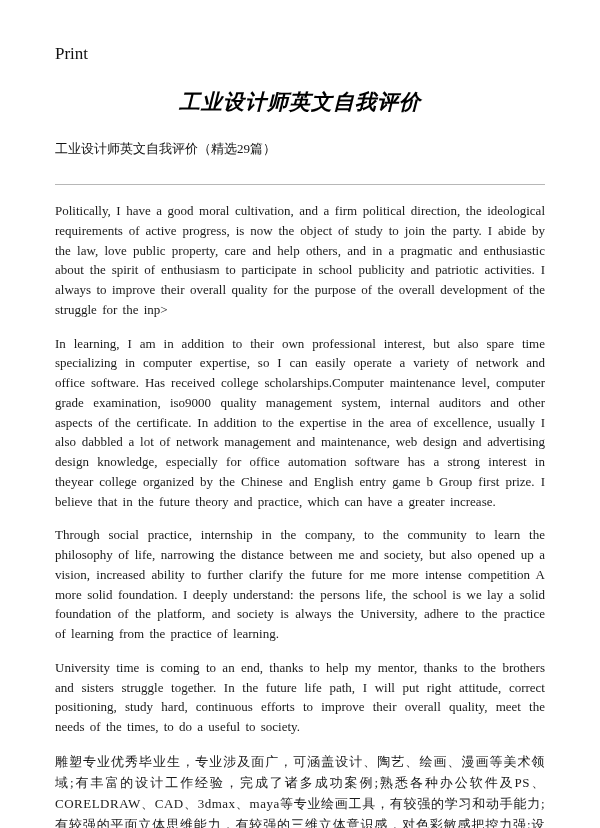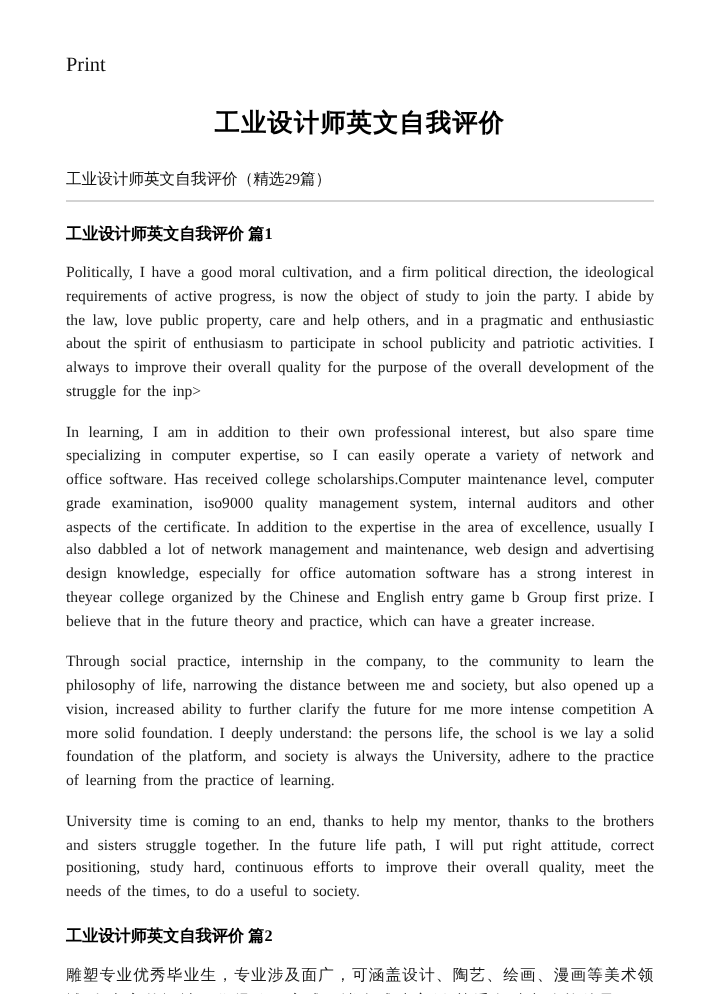--- a/index.html
+++ b/index.html
@@ -24,25 +24,26 @@
     cursor: pointer;
     display: inline-block;
   }
   .doc-title {
     font-size: 21px;
     font-weight: bold;
     text-align: center;
     margin: 0 0 24px 0;
     color: #000000;
     letter-spacing: 1px;
+    font-style: italic;
   }
   .doc-subtitle {
     font-size: 13px;
     color: #111111;
-    padding-bottom: 9px;
+    padding-bottom: 26px;
     border-bottom: 1px solid #b7b7b7;
     margin: 0 0 16px 0;
   }
   .section-heading {
     font-size: 13.5px;
     font-weight: bold;
     color: #000000;
     margin: 18px 0 13px 0;
   }
   .para {
@@ -64,27 +65,25 @@
 <body>
 
 <div class="page">
 
   <div class="print-link">Print</div>
 
   <h1 class="doc-title">工业设计师英文自我评价</h1>
 
   <div class="doc-subtitle">工业设计师英文自我评价（精选29篇）</div>
 
-  <h2 class="section-heading">工业设计师英文自我评价 篇1</h2>
 
   <p class="para">Politically, I have a good moral cultivation, and a firm political direction, the ideological requirements of active progress, is now the object of study to join the party. I abide by the law, love public property, care and help others, and in a pragmatic and enthusiastic about the spirit of enthusiasm to participate in school publicity and patriotic activities. I always to improve their overall quality for the purpose of the overall development of the struggle for the inp&gt;</p>
 
   <p class="para">In learning, I am in addition to their own professional interest, but also spare time specializing in computer expertise, so I can easily operate a variety of network and office software. Has received college scholarships.Computer maintenance level, computer grade examination, iso9000 quality management system, internal auditors and other aspects of the certificate. In addition to the expertise in the area of excellence, usually I also dabbled a lot of network management and maintenance, web design and advertising design knowledge, especially for office automation software has a strong interest in theyear college organized by the Chinese and English entry game b Group first prize. I believe that in the future theory and practice, which can have a greater increase.</p>
 
   <p class="para">Through social practice, internship in the company, to the community to learn the philosophy of life, narrowing the distance between me and society, but also opened up a vision, increased ability to further clarify the future for me more intense competition A more solid foundation. I deeply understand: the persons life, the school is we lay a solid foundation of the platform, and society is always the University, adhere to the practice of learning from the practice of learning.</p>
 
   <p class="para">University time is coming to an end, thanks to help my mentor, thanks to the brothers and sisters struggle together. In the future life path, I will put right attitude, correct positioning, study hard, continuous efforts to improve their overall quality, meet the needs of the times, to do a useful to society.</p>
 
-  <h2 class="section-heading">工业设计师英文自我评价 篇2</h2>
 
   <p class="para cn">雕塑专业优秀毕业生，专业涉及面广，可涵盖设计、陶艺、绘画、漫画等美术领域;有丰富的设计工作经验，完成了诸多成功案例;熟悉各种办公软件及PS、CORELDRAW、CAD、3dmax、maya等专业绘画工具，有较强的学习和动手能力;有较强的平面立体思维能力，有较强的三维立体意识感，对色彩敏感把控力强;设计风格多变、新颖，创意创新能力强;并具备良好的外语口语沟通能力，可适应国外出差。</p>
 
 </div>
 
 </body></html>

